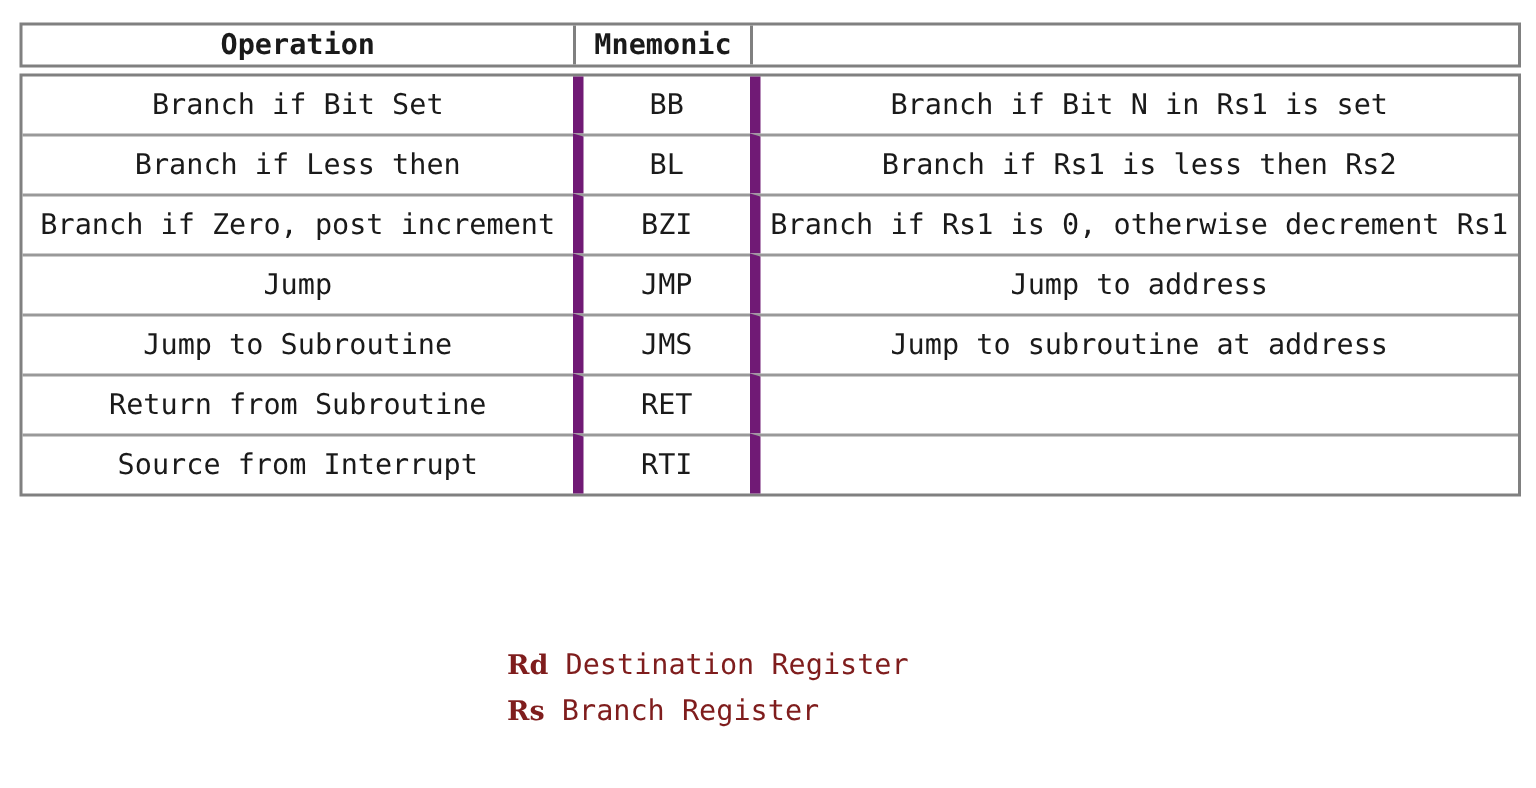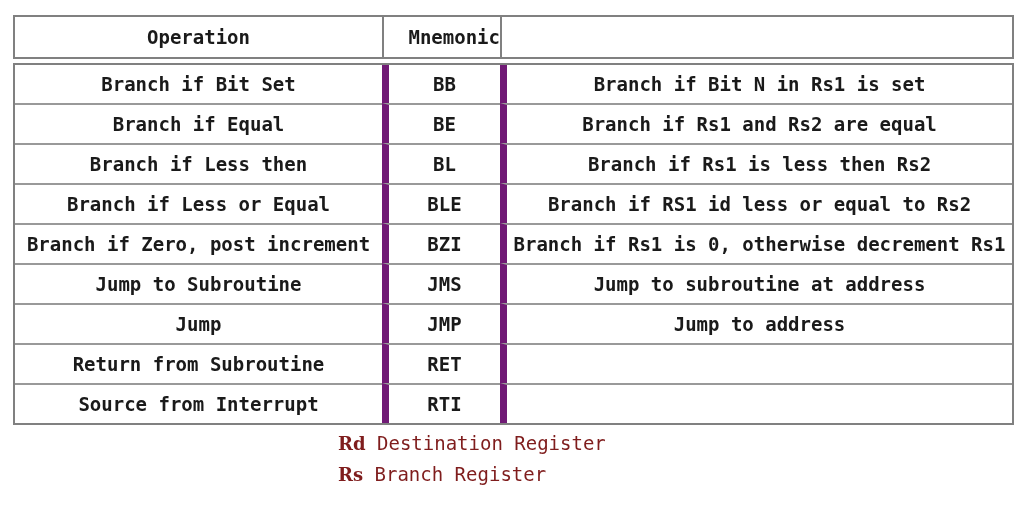--- a/index.html
+++ b/index.html
@@ -50,32 +50,30 @@
     text-align: center;
     vertical-align: middle;
     font-size: 19px;
     line-height: 1.1;
     font-weight: normal;
     color: #1a1a1a;
     letter-spacing: 0;
   }
 
   .isa-header th {
-    height: 40px;
+    height: 26px;
     font-weight: bold;
     margin-left: 24px;
   }
   .isa-header th.sep {
     border-left: 2px solid #808080;
-    text-align: right;
   }
 
   .isa-body td {
     height: 38px;
-    font-weight: bold;
   }
   .isa-body td.sep {
     border-left: 7px solid #701a75;
   }
   .isa-body tr + tr td {
     border-top: 2px solid #999999;
   }
 
   .legend {
     position: absolute;
@@ -124,48 +122,38 @@
       <col class="col-mnemonic">
       <col class="col-desc">
     </colgroup>
     <tbody>
       <tr>
         <td>Branch if Bit Set</td>
         <td class="sep">BB</td>
         <td class="sep">Branch if Bit N in Rs1 is set</td>
       </tr>
       <tr>
-        <td>Branch if Equal</td>
-        <td class="sep">BE</td>
-        <td class="sep">Branch if Rs1 and Rs2 are equal</td>
-      </tr>
-      <tr>
         <td>Branch if Less then</td>
         <td class="sep">BL</td>
         <td class="sep">Branch if Rs1 is less then Rs2</td>
-      </tr>
-      <tr>
-        <td>Branch if Less or Equal</td>
-        <td class="sep">BLE</td>
-        <td class="sep">Branch if RS1 id less or equal to Rs2</td>
       </tr>
       <tr>
         <td>Branch if Zero, post increment</td>
         <td class="sep">BZI</td>
         <td class="sep">Branch if Rs1 is 0, otherwise decrement Rs1</td>
       </tr>
       <tr>
+        <td>Jump</td>
+        <td class="sep">JMP</td>
+        <td class="sep">Jump to address</td>
+      </tr>
+      <tr>
         <td>Jump to Subroutine</td>
         <td class="sep">JMS</td>
         <td class="sep">Jump to subroutine at address</td>
-      </tr>
-      <tr>
-        <td>Jump</td>
-        <td class="sep">JMP</td>
-        <td class="sep">Jump to address</td>
       </tr>
       <tr>
         <td>Return from Subroutine</td>
         <td class="sep">RET</td>
         <td class="sep"></td>
       </tr>
       <tr>
         <td>Source from Interrupt</td>
         <td class="sep">RTI</td>
         <td class="sep"></td>

